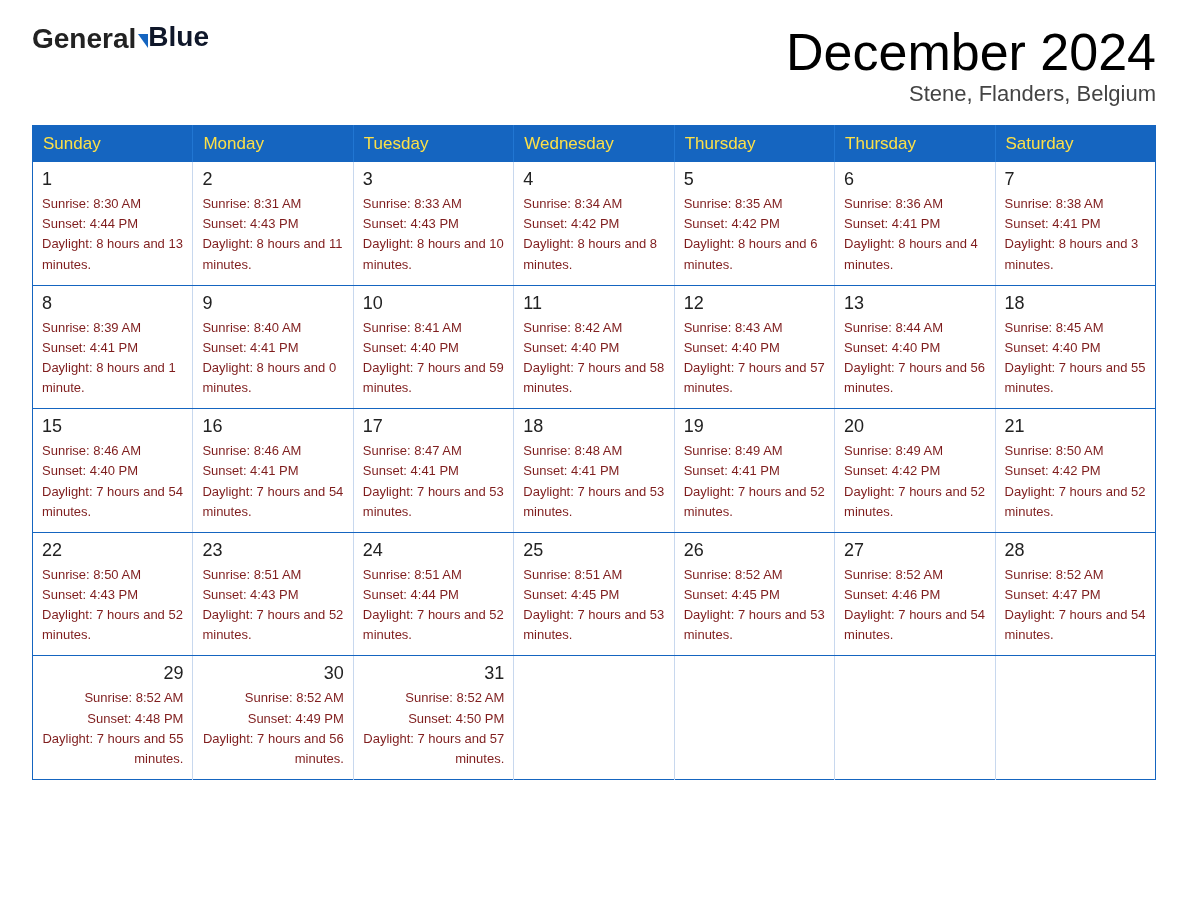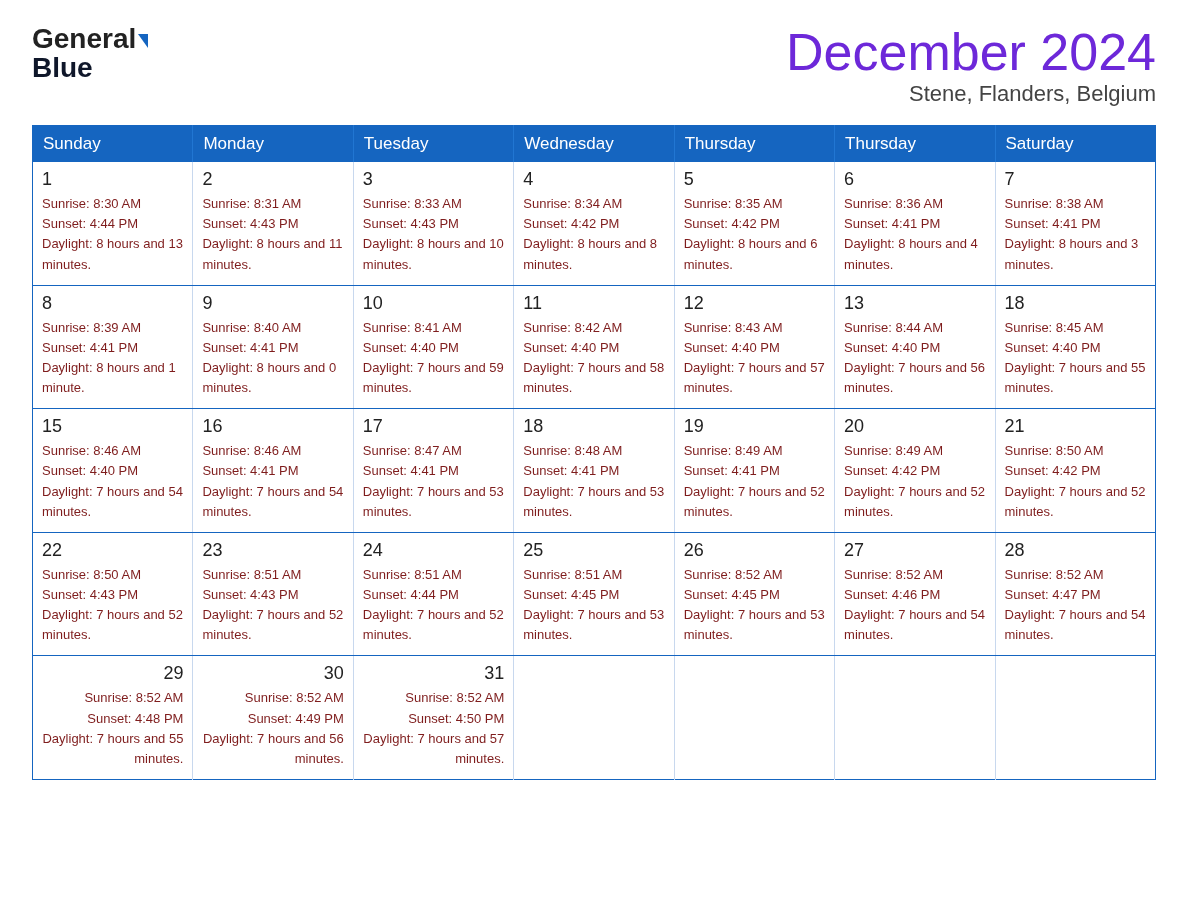--- a/index.html
+++ b/index.html
@@ -12,21 +12,21 @@
       min-height: 918px;
     }
     .header-area {
       display: flex;
       justify-content: space-between;
       align-items: flex-start;
       margin-bottom: 18px;
     }
     .logo-area {
       display: flex;
-      flex-direction: column;
+      flex-direction: row;
       align-items: flex-start;
     }
     .logo-text {
       font-size: 28px;
       font-weight: bold;
       color: #222;
       line-height: 1.1;
     }
     .logo-triangle {
       display: inline-block;
@@ -44,36 +44,36 @@
       color: #0f172a;
       line-height: 1.1;
       margin-top: -2px;
     }
     .title-area {
       text-align: right;
     }
     .month-title {
       font-size: 52px;
       font-weight: normal;
-      color: #6d28d9;
+      color: #000000;
       line-height: 1.1;
     }
     .subtitle {
       font-size: 22px;
       color: #444;
       margin-top: 0;
     }
     .calendar-table {
       width: 100%;
       border-collapse: collapse;
       border: 1.5px solid #1565c0;
     }
     .calendar-table th {
       background: #1565c0;
-      color: #ffffff;
+      color: #fde047;
       font-size: 17px;
       font-weight: normal;
       padding: 8px 10px;
       text-align: left;
       border-right: 1px solid #2176d2;
     }
     .calendar-table th:last-child { border-right: none; }
     .calendar-table td {
       vertical-align: top;
       padding: 7px 9px 10px 9px;

